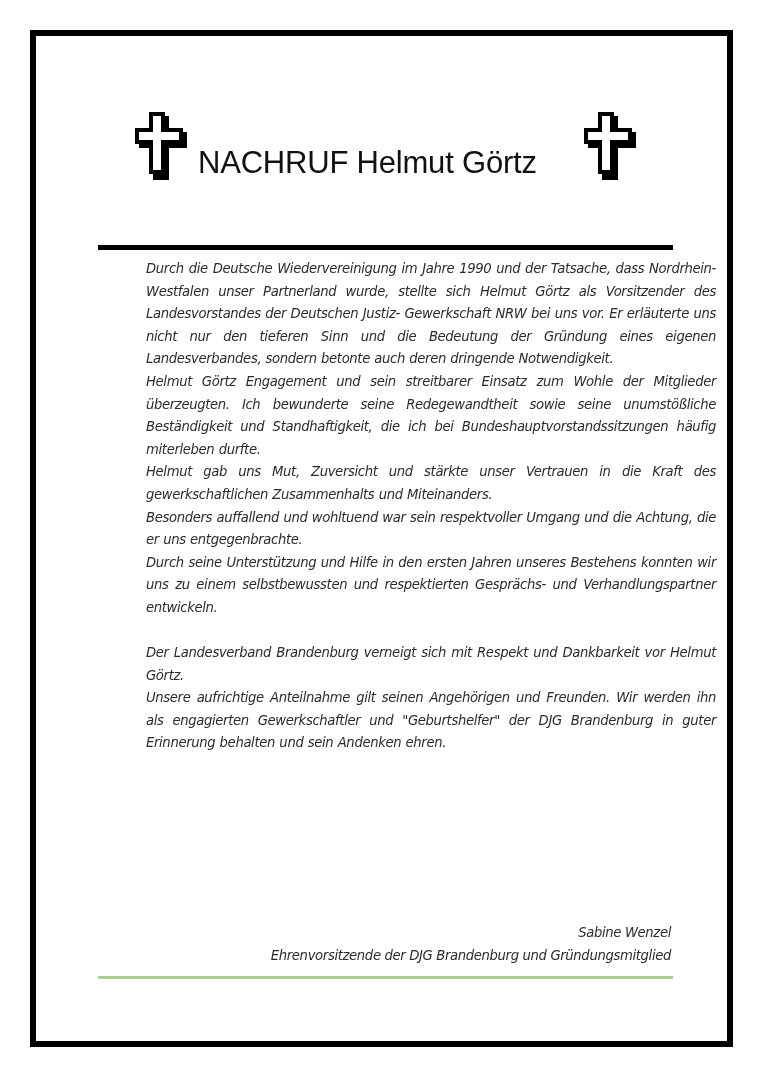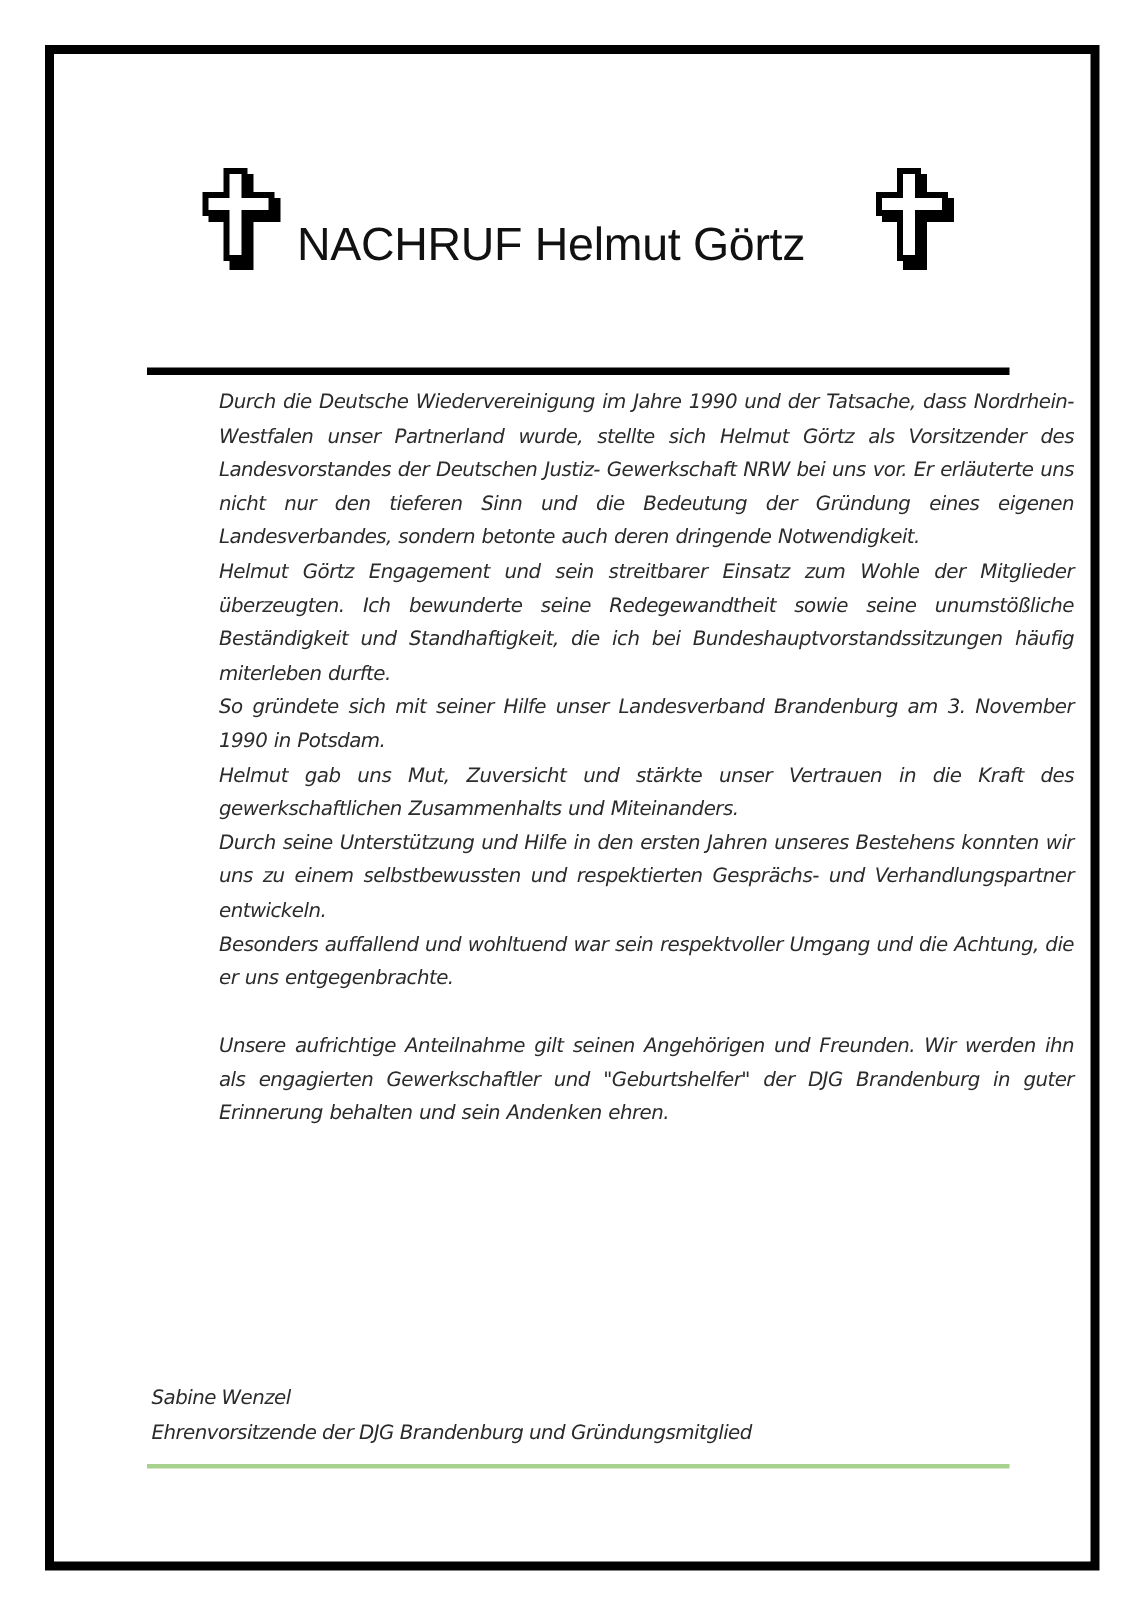--- a/index.html
+++ b/index.html
@@ -90,21 +90,21 @@
       left: 101px;
       top: 922px;
       width: 570px;
       font-family: "DejaVu Sans", sans-serif;
       font-style: italic;
       font-size: 13.2px;
       line-height: 22.6px;
       color: #2b2b2b;
       letter-spacing: -0.35px;
     }
-    .signature div { white-space: nowrap; }
+    .signature div { white-space: nowrap; text-align: right; }
   </style>
 </head>
 <body>
 
 <div class="page-frame"></div>
 
 <div class="header">
   <svg class="cross cross-left" viewBox="0 0 56 68" xmlns="http://www.w3.org/2000/svg">
 
     <path d="M20 4 H36 V20 H54 V36 H36 V68 H20 V36 H6 V20 H20 Z" fill="#000"></path>
@@ -121,25 +121,25 @@
     <path d="M16 0 H32 V16 H50 V32 H32 V62 H16 V32 H2 V16 H16 Z" fill="#000"></path>
     <path d="M20 4 H28 V20 H46 V28 H28 V58 H20 V28 H6 V20 H20 Z" fill="#fff"></path>
   </svg>
 </div>
 
 <div class="rule-top"></div>
 
 <div class="body-text">
   <p>Durch die Deutsche Wiedervereinigung im Jahre 1990 und der Tatsache, dass Nordrhein-Westfalen unser Partnerland wurde, stellte sich Helmut Görtz als Vorsitzender des Landesvorstandes der Deutschen Justiz- Gewerkschaft NRW bei uns vor. Er erläuterte uns nicht nur den tieferen Sinn und die Bedeutung der Gründung eines eigenen Landesverbandes, sondern betonte auch deren dringende Notwendigkeit.</p>
   <p>Helmut Görtz Engagement und sein streitbarer Einsatz zum Wohle der Mitglieder überzeugten. Ich bewunderte seine Redegewandtheit sowie seine unumstößliche Beständigkeit und Standhaftigkeit, die ich bei Bundeshauptvorstandssitzungen häufig miterleben durfte.</p>
-  <p>So gründete sich mit seiner Hilfe unser Landesverband Brandenburg am 3. November 1990 in Potsdam.</p>
   <p>Helmut gab uns Mut, Zuversicht und  stärkte unser Vertrauen in die Kraft des gewerkschaftlichen Zusammenhalts und Miteinanders.</p>
+  <p>Besonders auffallend und wohltuend war sein respektvoller Umgang und die Achtung, die er uns entgegenbrachte.</p>
   <p>Durch seine Unterstützung und Hilfe in den ersten Jahren unseres Bestehens konnten wir uns zu einem selbstbewussten und respektierten Gesprächs- und Verhandlungspartner entwickeln.</p>
-  <p>Besonders auffallend und wohltuend war sein respektvoller Umgang und die Achtung, die er uns entgegenbrachte.</p>
   <div class="gap"></div>
+  <p>Der Landesverband Brandenburg verneigt sich mit Respekt und Dankbarkeit vor Helmut Görtz.</p>
   <p>Unsere aufrichtige Anteilnahme gilt seinen Angehörigen und Freunden. Wir werden ihn als engagierten Gewerkschaftler und "Geburtshelfer" der DJG Brandenburg in guter Erinnerung behalten und sein Andenken ehren.</p>
 </div>
 
 <div class="signature">
   <div>Sabine Wenzel</div>
   <div>Ehrenvorsitzende der DJG Brandenburg und Gründungsmitglied</div>
 </div>
 
 <div class="rule-bottom"></div>
 

